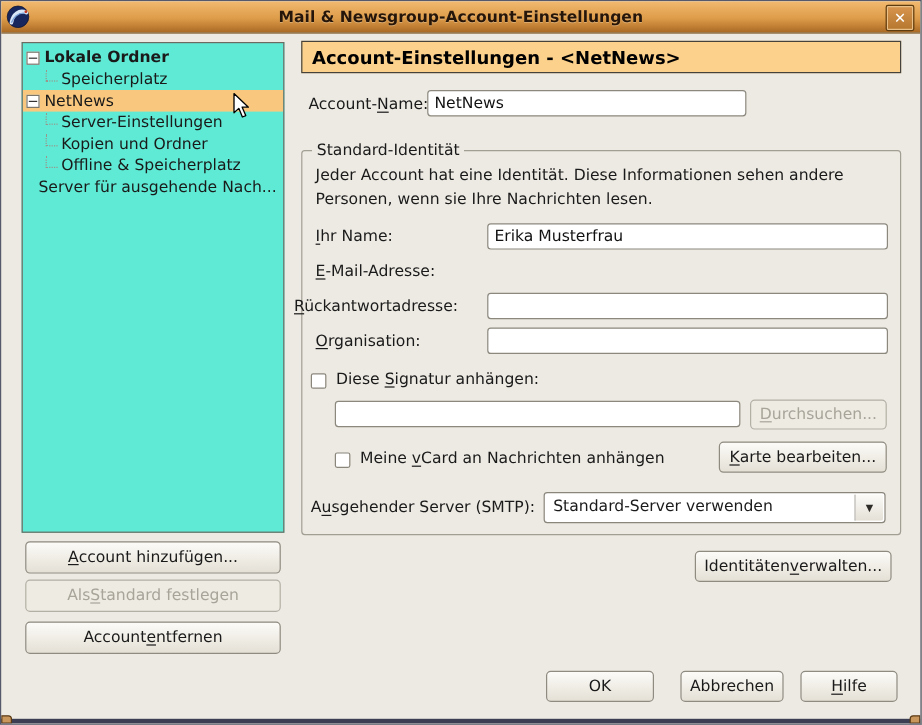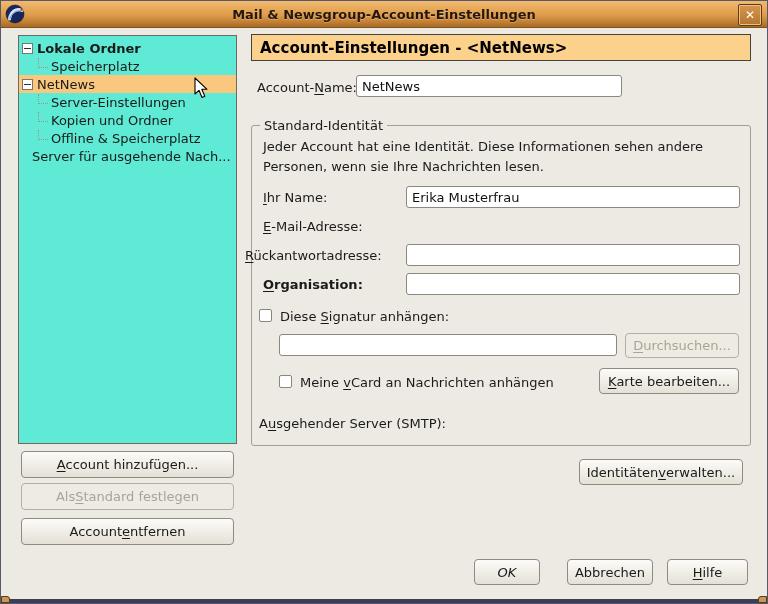--- a/index.html
+++ b/index.html
@@ -63,21 +63,21 @@
   .btn.disabled{color:#a8a49a;background:#edebe2;border-color:#b3afa5;}
   .entry{
     position:absolute;background:#fff;border:1px solid #8c887e;border-radius:3px;
     font-family:"DejaVu Sans",sans-serif;font-size:13px;color:#111;
     padding:0 5px;box-sizing:border-box;outline:none;
   }
   .checkbox{
     width:13px;height:13px;background:#fff;border:1px solid #8a867c;border-radius:2px;
     display:inline-block;flex:none;box-sizing:border-box;
   }
-  .chk-row{position:absolute;display:flex;align-items:flex-start;gap:8px;}
+  .chk-row{position:absolute;display:flex;align-items:flex-end;gap:8px;}
   .lbl{position:absolute;white-space:nowrap;}
   u{text-decoration:underline;text-underline-offset:2px;}
   
   .header-band{
     position:absolute;left:250px;top:33px;width:500px;height:27px;
     background:#fbd18c;border:1px solid #45423c;box-sizing:border-box;
     display:flex;align-items:center;padding-left:8px;
     font-weight:bold;font-size:15px;color:#000;
   }
   fieldset.group{
@@ -167,41 +167,45 @@
   <div class="desc">Jeder Account hat eine Identität. Diese Informationen sehen andere Personen, wenn sie Ihre Nachrichten lesen.</div>
 
   <div class="lbl" style="left:262px;top:189px;"><u>I</u>hr Name:</div>
   <input class="entry" style="left: 405px; top: 185px; width: 334px; height: 22px;" value="Erika Musterfrau">
 
   <div class="lbl" style="left:262px;top:218px;"><u>E</u>-Mail-Adresse:</div>
 
   <div class="lbl" style="left:244px;top:247px;"><u>R</u>ückantwortadresse:</div>
   <input class="entry" style="left: 405px; top: 243px; width: 334px; height: 22px;" value="">
 
-  <div class="lbl" style="left:262px;top:276px;font-weight:bold;"><u>O</u>rganisation:</div>
+  <div class="lbl" style="left:262px;top:276px;"><u>O</u>rganisation:</div>
   <input class="entry" style="left: 405px; top: 272px; width: 334px; height: 22px;" value="">
 
   <div class="chk-row" style="left:258px;top:308px;">
     <span class="checkbox"></span>
     <span>Diese <u>S</u>ignatur anhängen:</span>
   </div>
   <input class="entry" style="left: 278px; top: 333px; width: 338px; height: 22px;" value="">
   <div class="btn disabled" style="position:absolute;left:624px;top:332px;width:114px;height:25px;"><u>D</u>urchsuchen...</div>
 
   <div class="chk-row" style="left:258px;top:374px;padding-left:20px;">
     <span class="checkbox"></span>
     <span>Meine <u>v</u>Card an Nachrichten anhängen</span>
   </div>
   <div class="btn" style="position:absolute;left:598px;top:367px;width:140px;height:26px;"><u>K</u>arte bearbeiten...</div>
 
   <div class="lbl" style="left:258px;top:415px;">A<u>u</u>sgehender Server (SMTP):</div>
+  <div class="combo">
+    <span class="combo-text">Standard-Server verwenden</span>
+    <span class="combo-btn">▼</span>
+  </div>
 
   <div class="btn" style="position:absolute;left:578px;top:458px;width:164px;height:26px;">Identitäten <u>v</u>erwalten...</div>
 
-  <div class="btn" style="position:absolute;left:473px;top:558px;width:66px;height:26px;font-style:italic;">OK</div>
+  <div class="btn" style="position:absolute;left:454px;top:558px;width:90px;height:26px;">OK</div>
   <div class="btn" style="position:absolute;left:566px;top:558px;width:86px;height:26px;">Abbrechen</div>
   <div class="btn" style="position:absolute;left:666px;top:558px;width:81px;height:26px;"><u>H</u>ilfe</div>
 
   <div class="bottom-edge"></div>
   <div class="grip left"></div>
   <div class="grip right"></div>
 
   <svg class="cursor" viewBox="0 0 15 22">
     <path d="M1,1 L1,17 L5,13.3 L8,20.5 L10.8,19.3 L7.8,12.3 L13,12.3 Z" fill="#fff" stroke="#000" stroke-width="1.1" stroke-linejoin="round"></path>
   </svg>

